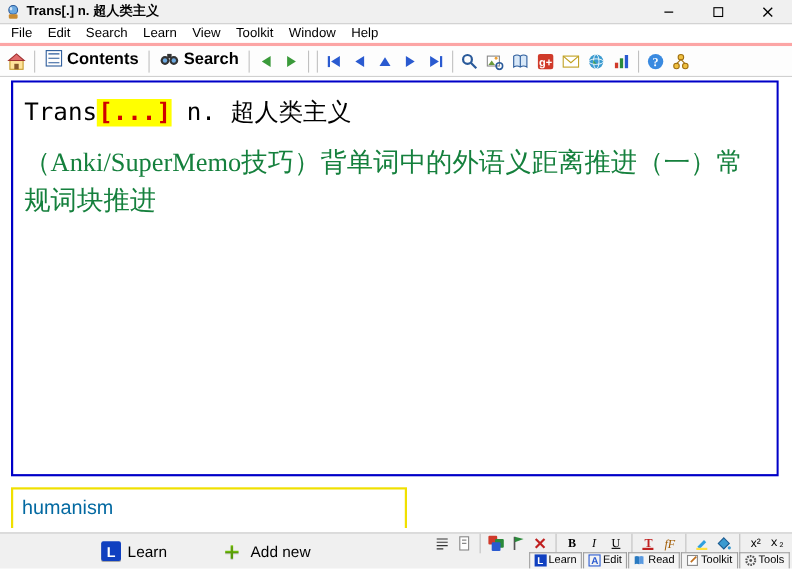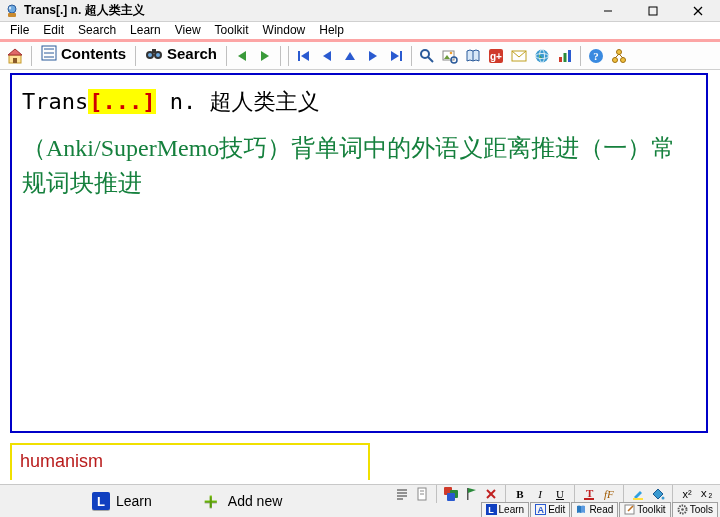--- a/index.html
+++ b/index.html
@@ -120,21 +120,21 @@
     color:#15803d;
   }
   .answer-box {
     margin-top:10px;
     border:2px solid #f0e000;
     width:360px;
     height:44px;
     padding:6px 8px;
     font-size:18px;
     font-family: "Segoe UI", sans-serif;
-    color:#b91c1c;
+    color:#0369a1;
     background:#fff;
   }
 
   
   .bottombar {
     position:absolute;
     left:0; right:0; bottom:0;
     height:33px;
     background:#f0f0f0;
     border-top:1px solid #c8c8c8;

